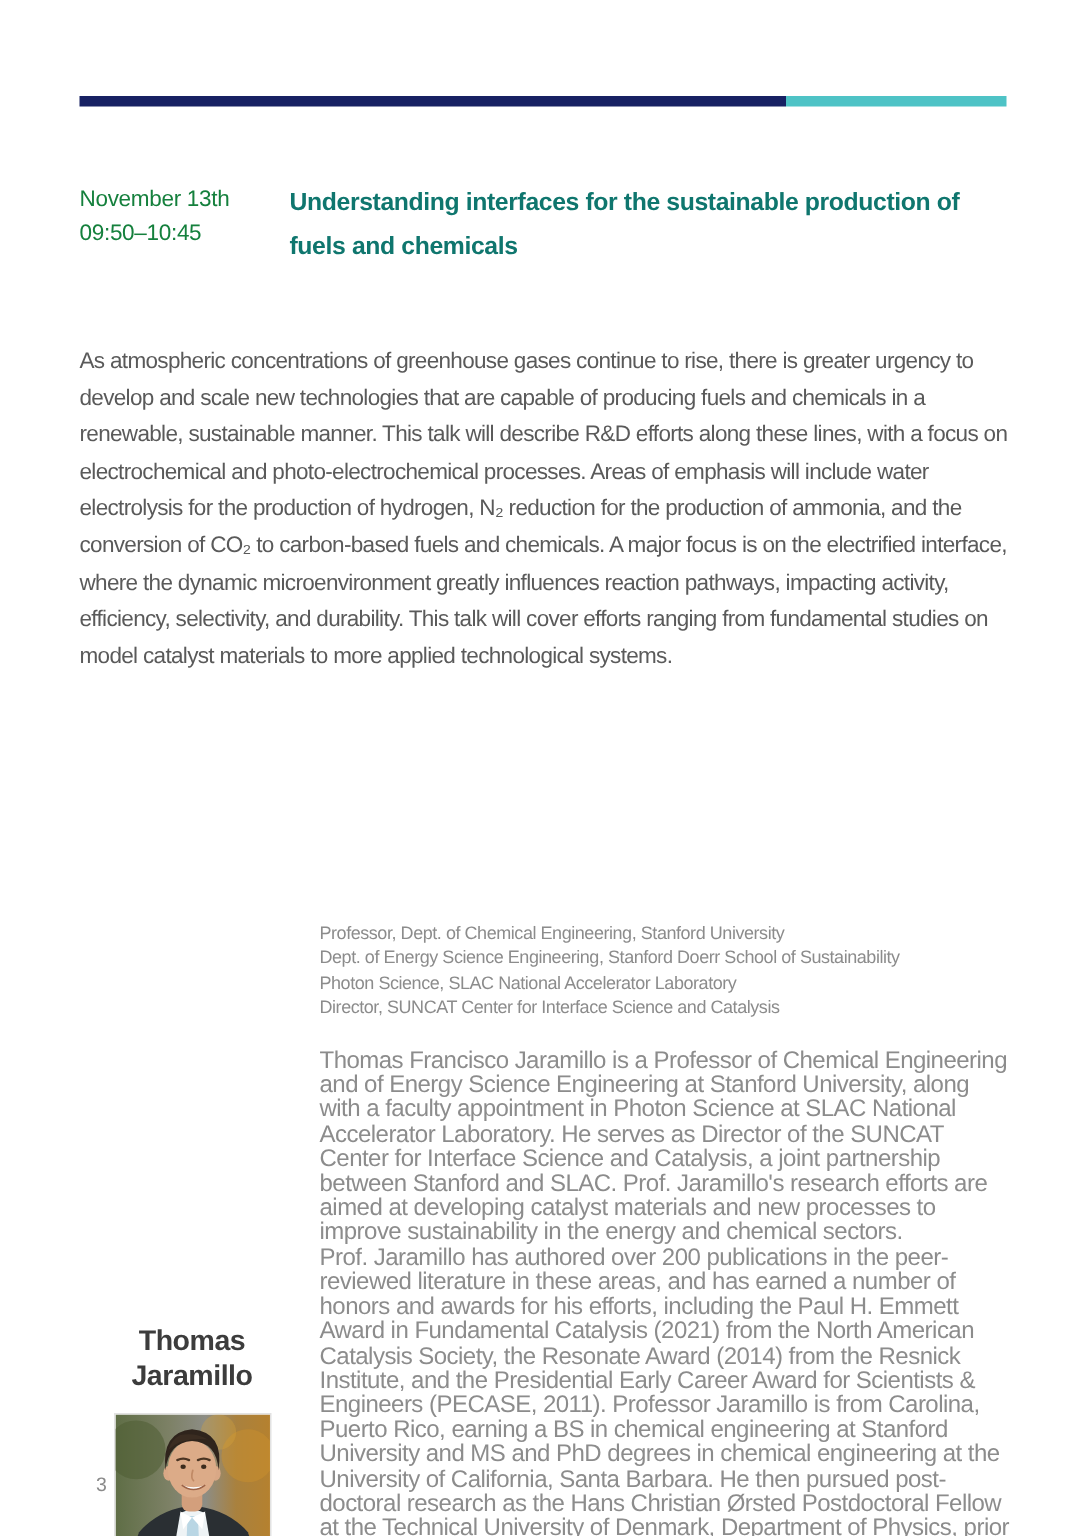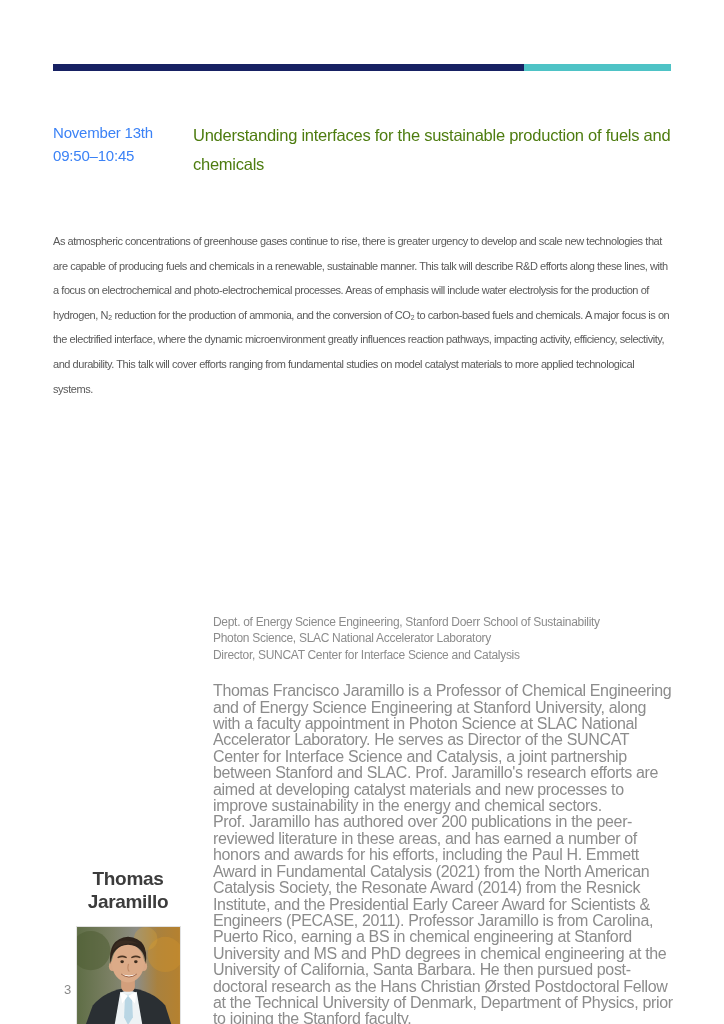--- a/index.html
+++ b/index.html
@@ -20,35 +20,35 @@
   .accent-bar .teal{width:147px;height:100%;background:#4ec3c6;}
 
   
   .session-header{
     position:absolute;left:53px;top:121px;
     display:flex;align-items:flex-start;
   }
   .session-datetime{
     width:140px;
     font-size:15px;line-height:23px;
-    color:#3b82f6;letter-spacing:-0.2px;
+    color:#15803d;letter-spacing:-0.2px;
   }
   .session-title{
     width:484px;
     margin:0;
-    font-size:16.5px;font-weight:normal;
-    line-height:29px;color:#4d7c0f;
+    font-size:16.5px;font-weight:bold;
+    line-height:29px;color:#0f766e;
     letter-spacing:-0.25px;
   }
 
   
   .abstract{
     position:absolute;left:53px;top:229px;
     width:622px;margin:0;
-    font-size:11px;line-height:24.6px;
+    font-size:15px;line-height:24.6px;
     color:#5a5a5a;letter-spacing:-0.45px;
   }
 
   
   .speaker{
     position:absolute;left:53px;top:612px;
     display:flex;align-items:flex-end;
   }
   .speaker-left{width:150px;flex:0 0 150px;}
   .speaker-name{
@@ -149,20 +149,21 @@
 
           <path d="M52.5,38 Q51,43 53,45" stroke="#c08a66" stroke-width="1.2" fill="none" stroke-linecap="round"></path>
 
           <path d="M45,48 Q53,54 61,48 Q53,51 45,48 Z" fill="#ffffff"></path>
           <path d="M45,48 Q53,54 61,48" stroke="#9c6347" stroke-width="1" fill="none"></path>
         </g>
       </svg>
     </div>
     <div class="speaker-right">
       <div class="affiliations">
+        <div class="affiliation-line">Professor, Dept. of Chemical Engineering, Stanford University</div>
         <div class="affiliation-line">Dept. of Energy Science Engineering, Stanford Doerr School of Sustainability</div>
         <div class="affiliation-line">Photon Science, SLAC National Accelerator Laboratory</div>
         <div class="affiliation-line">Director, SUNCAT Center for Interface Science and Catalysis</div>
       </div>
       <div class="bio">
         <p>Thomas Francisco Jaramillo is a Professor of Chemical Engineering and of Energy Science Engineering at Stanford University, along with a faculty appointment in Photon Science at SLAC National Accelerator Laboratory. He serves as Director of the SUNCAT Center for Interface Science and Catalysis, a joint partnership between Stanford and SLAC. Prof. Jaramillo's research efforts are aimed at developing catalyst materials and new processes to improve sustainability in the energy and chemical sectors.</p>
         <p>Prof. Jaramillo has authored over 200 publications in the peer-reviewed literature in these areas, and has earned a number of honors and awards for his efforts, including the Paul H. Emmett Award in Fundamental Catalysis (2021) from the North American Catalysis Society, the Resonate Award (2014) from the Resnick Institute, and the Presidential Early Career Award for Scientists &amp; Engineers (PECASE, 2011). Professor Jaramillo is from Carolina, Puerto Rico, earning a BS in chemical engineering at Stanford University and MS and PhD degrees in chemical engineering at the University of California, Santa Barbara. He then pursued post-doctoral research as the Hans Christian Ørsted Postdoctoral Fellow at the Technical University of Denmark, Department of Physics, prior to joining the Stanford faculty.</p>
       </div>
     </div>
   </div>

